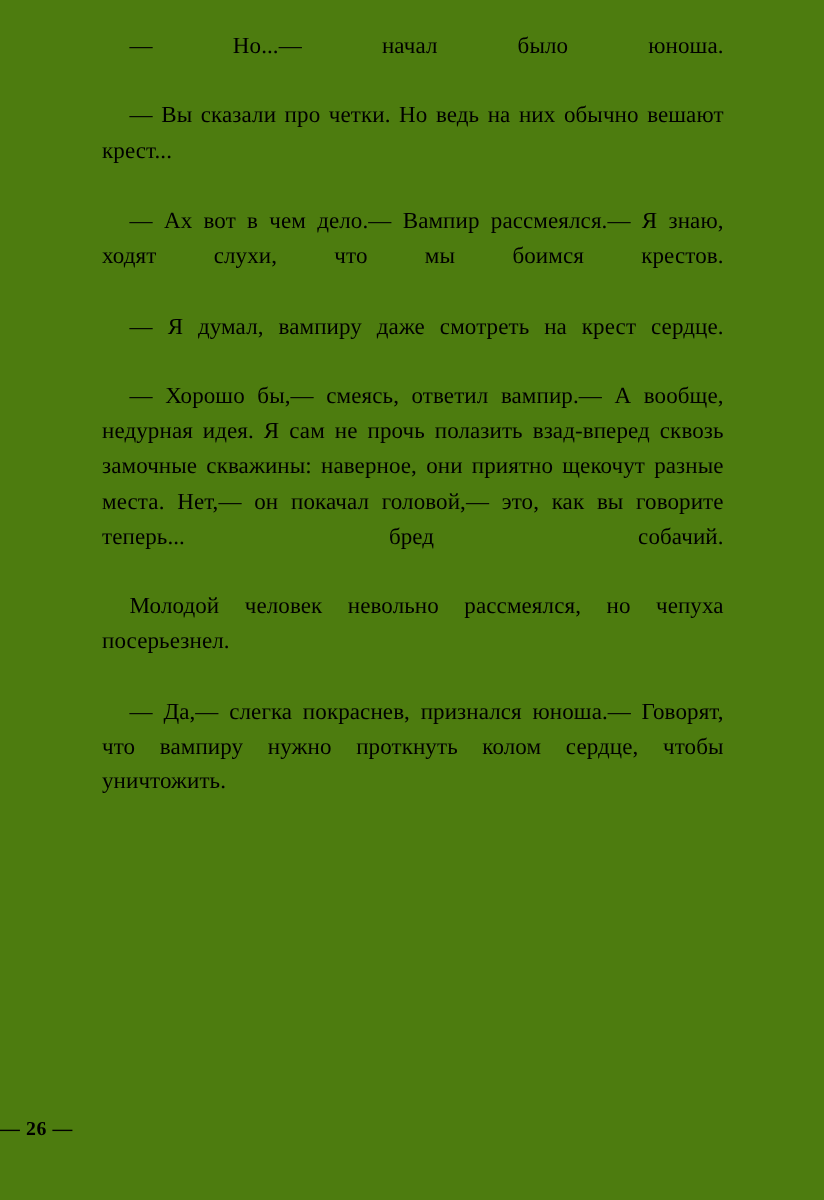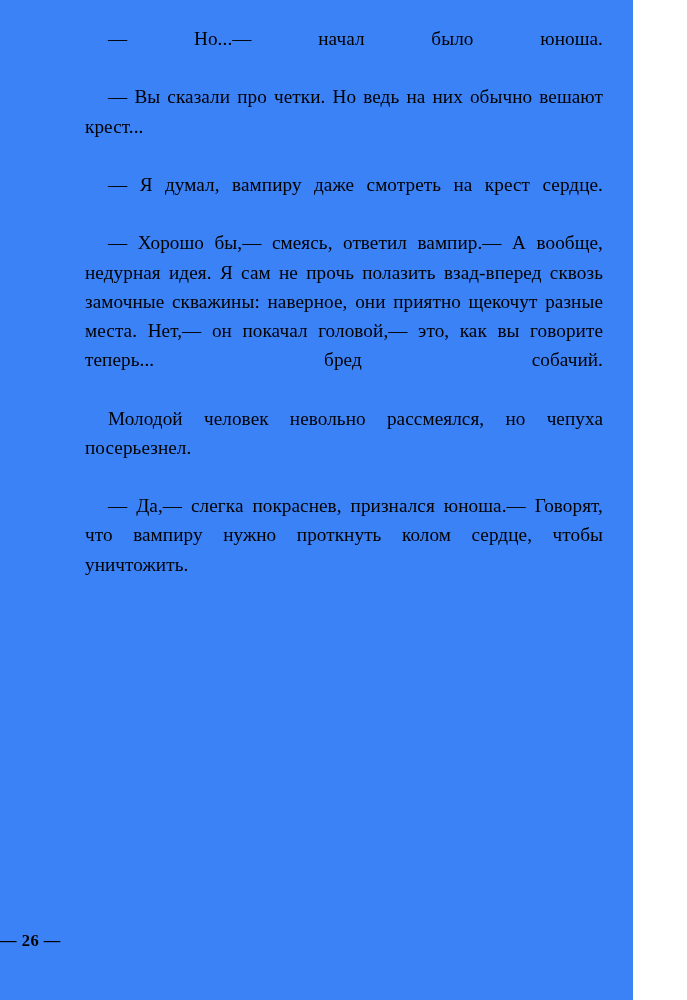--- a/index.html
+++ b/index.html
@@ -12,23 +12,23 @@
     width: 687px;
     height: 1000px;
     overflow: hidden;
     font-family: "Liberation Serif", "DejaVu Serif", serif;
     color: #000000;
     -webkit-font-smoothing: antialiased;
   }
 
   .page {
     position: relative;
-    width: 633px;
+    width: 687px;
     height: 1000px;
-    background: #3b82f6;
+    background: #4d7c0f;
     box-sizing: border-box;
   }
 
   .text-block {
     position: absolute;
     left: 85px;
     top: 24px;
     width: 518px;
   }
 
@@ -64,20 +64,21 @@
   }
 </style>
 </head>
 <body>
 
 <div class="page">
 
   <div class="text-block">
     <p class="para">— Но...— начал было юноша.</p>
     <p class="para">— Вы сказали про четки. Но ведь на них обычно вешают крест...</p>
+    <p class="para">— Ах вот в чем дело.— Вампир рассмеялся.— Я знаю, ходят слухи, что мы боимся крестов.</p>
     <p class="para">— Я думал, вампиру даже смотреть на крест сердце.</p>
     <p class="para">— Хорошо бы,— смеясь, ответил вампир.— А вообще, недурная идея. Я сам не прочь полазить взад-вперед сквозь замочные скважины: наверное, они приятно щекочут разные места. Нет,— он покачал головой,— это, как вы говорите теперь... бред собачий.</p>
     <p class="para">Молодой человек невольно рассмеялся, но чепуха посерьезнел.</p>
     <p class="para">— Да,— слегка покраснев, признался юноша.— Говорят, что вампиру нужно проткнуть колом сердце, чтобы уничтожить.</p>
 
   </div>
 
   <div class="page-number">— 26 —</div>
 
 </div>

